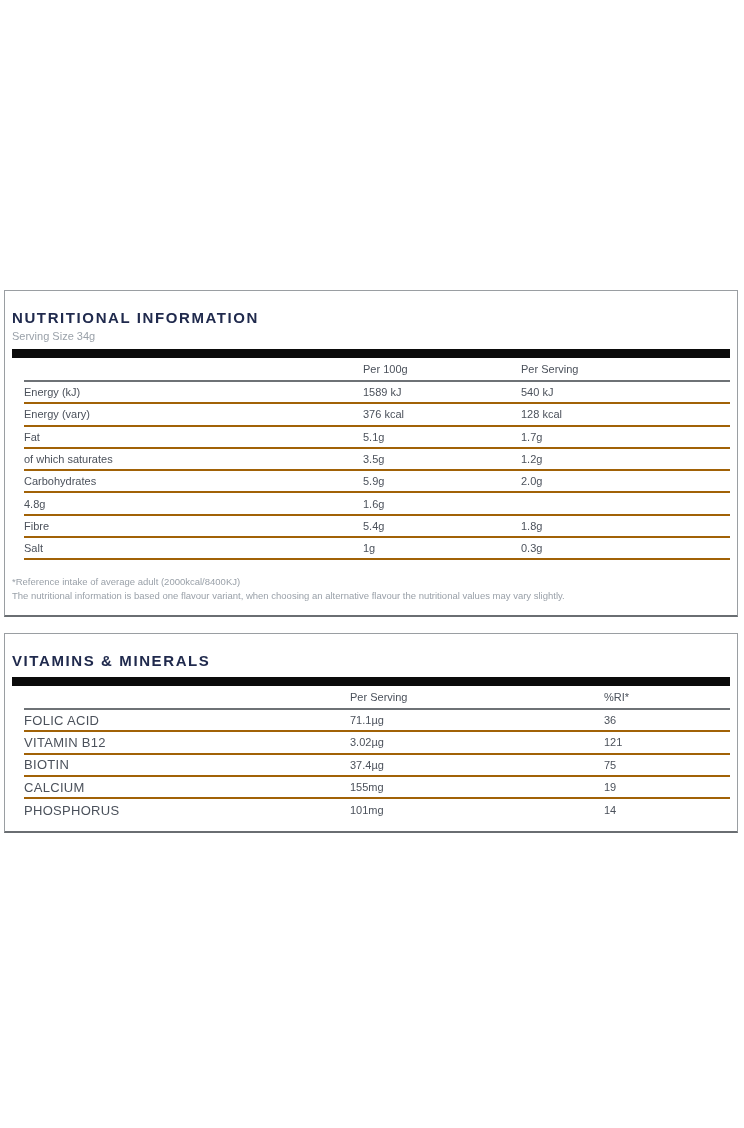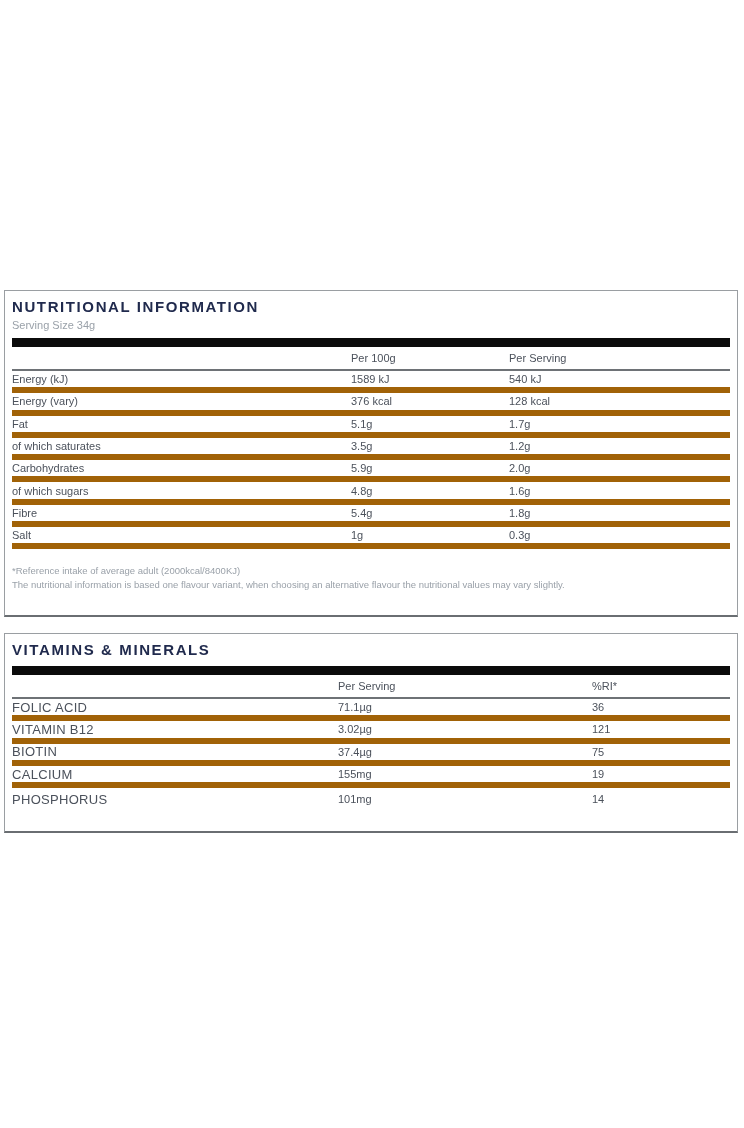--- a/index.html
+++ b/index.html
@@ -12,21 +12,21 @@
     font-family: "Liberation Sans", sans-serif;
     overflow: hidden;
   }
   .panel {
     position: absolute;
     left: 4px;
     width: 734px;
     background: #ffffff;
     border: 1px solid #9a9ea2;
     border-bottom: 2px solid #6a6e72;
-    padding: 0 7px;
+    padding: 11px 7px;
   }
   .panel-nutrition { top: 290px; height: 327px; }
   .panel-vitamins  { top: 633px; height: 200px; }
 
   .panel-title {
     margin-top: 7px;
     font-size: 15px;
     font-weight: 700;
     letter-spacing: 1.6px;
     line-height: 18px;
@@ -43,30 +43,31 @@
     height: 9px;
     background: #0b0b0b;
   }
   .panel-vitamins .bar { margin-top: 7px; }
 
   .grid {
     display: grid;
     align-items: center;
     color: #4b515b;
     font-size: 11px;
+    margin-left: 12px;
   }
   .t1 { grid-template-columns: 339px 158px 1fr; }
   .t2 { grid-template-columns: 326px 254px 1fr; }
   .grid-header {
     height: 24px;
     border-bottom: 2px solid #6e7276;
   }
   .row {
     height: 22.3px;
-    border-bottom: 6px solid #a16207;
+    border-bottom: 2px solid #a16207;
   }
   .row:last-of-type { border-bottom: none; }
   .row .cell-label { color: #4b515b; }
   .panel-vitamins .cell-label { font-size: 13px; letter-spacing: 0.3px; }
 
   .footnote {
     margin-top: 15px;
     font-size: 9.5px;
     line-height: 14px;
     color: #9aa1a9;
@@ -107,21 +108,20 @@
       <div class="cell-label">of which saturates</div>
       <div>3.5g</div>
       <div>1.2g</div>
     </div>
     <div class="grid row t1">
       <div class="cell-label">Carbohydrates</div>
       <div>5.9g</div>
       <div>2.0g</div>
     </div>
     <div class="grid row t1">
-      <div class="cell-label">of which sugars</div>
       <div>4.8g</div>
       <div>1.6g</div>
     </div>
     <div class="grid row t1">
       <div class="cell-label">Fibre</div>
       <div>5.4g</div>
       <div>1.8g</div>
     </div>
     <div class="grid row t1">
       <div class="cell-label">Salt</div>

